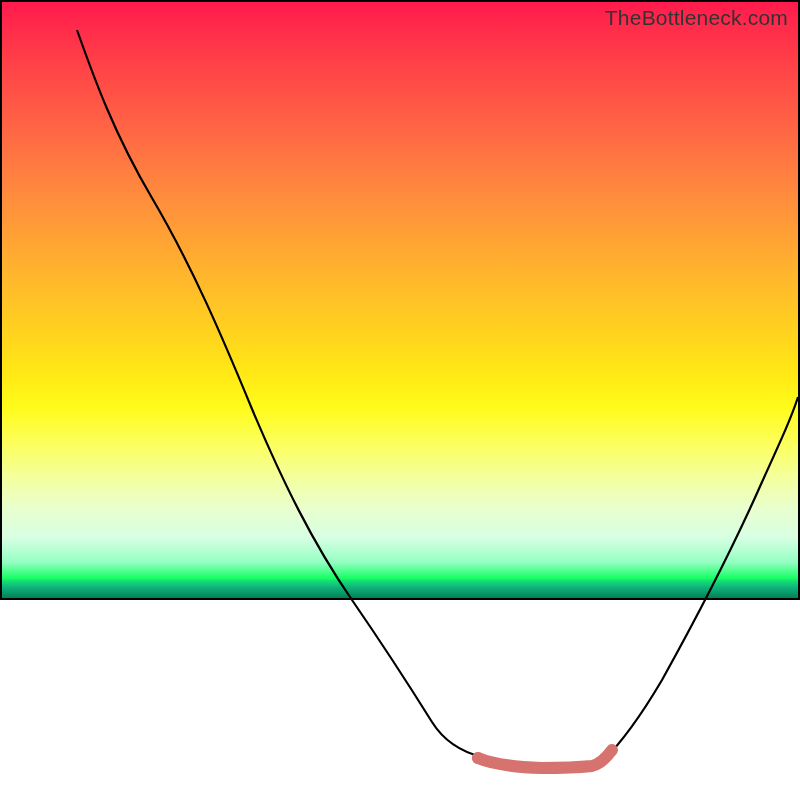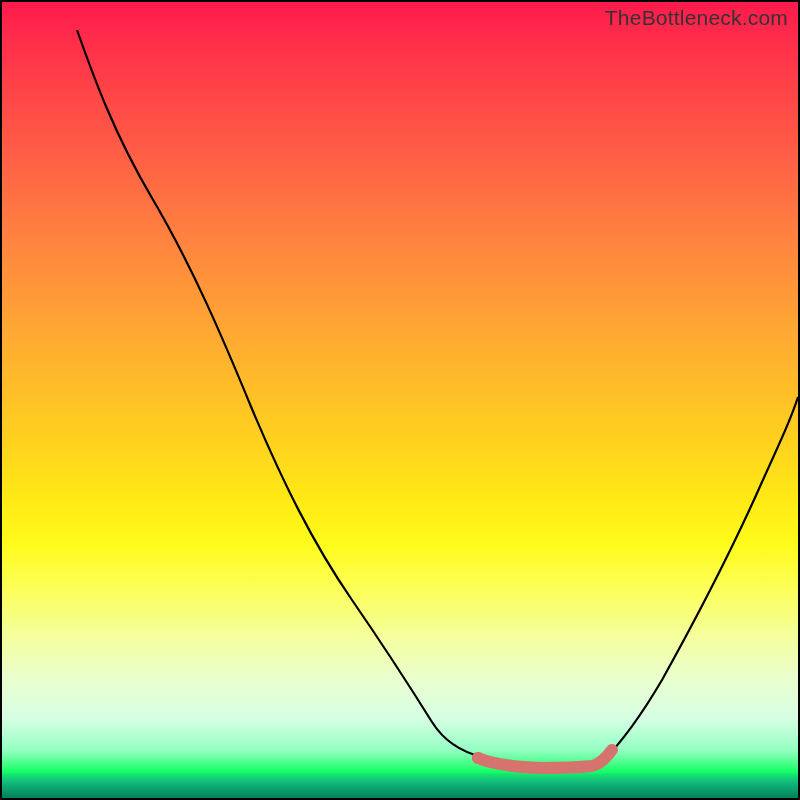--- a/index.html
+++ b/index.html
@@ -7,21 +7,21 @@
     width: 800px;
     height: 800px;
     position: relative;
     background: #ffffff;
     font-family: Arial, sans-serif;
     overflow: hidden;
   }
   .frame {
     position: absolute;
     width: 800px;
-    height: 800px;
+    height: 600px;
     border: 2px solid #000000;
     background: linear-gradient(to bottom,
       #ff1a4d 0%,
       #ff2e4a 5%,
       #ff4747 12%,
       #ff6844 22%,
       #ff8a3e 32%,
       #ffb02f 44%,
       #ffd11f 55%,
       #ffe815 62%,

